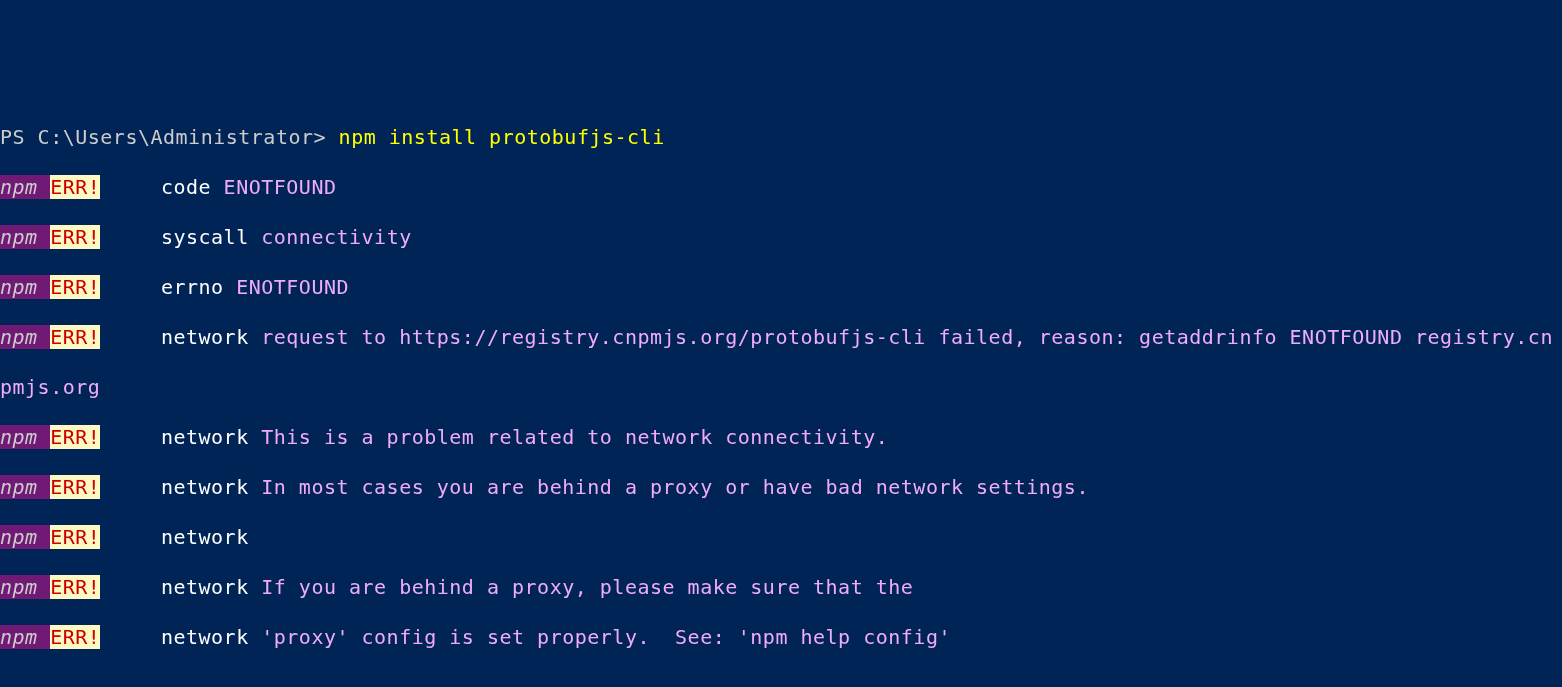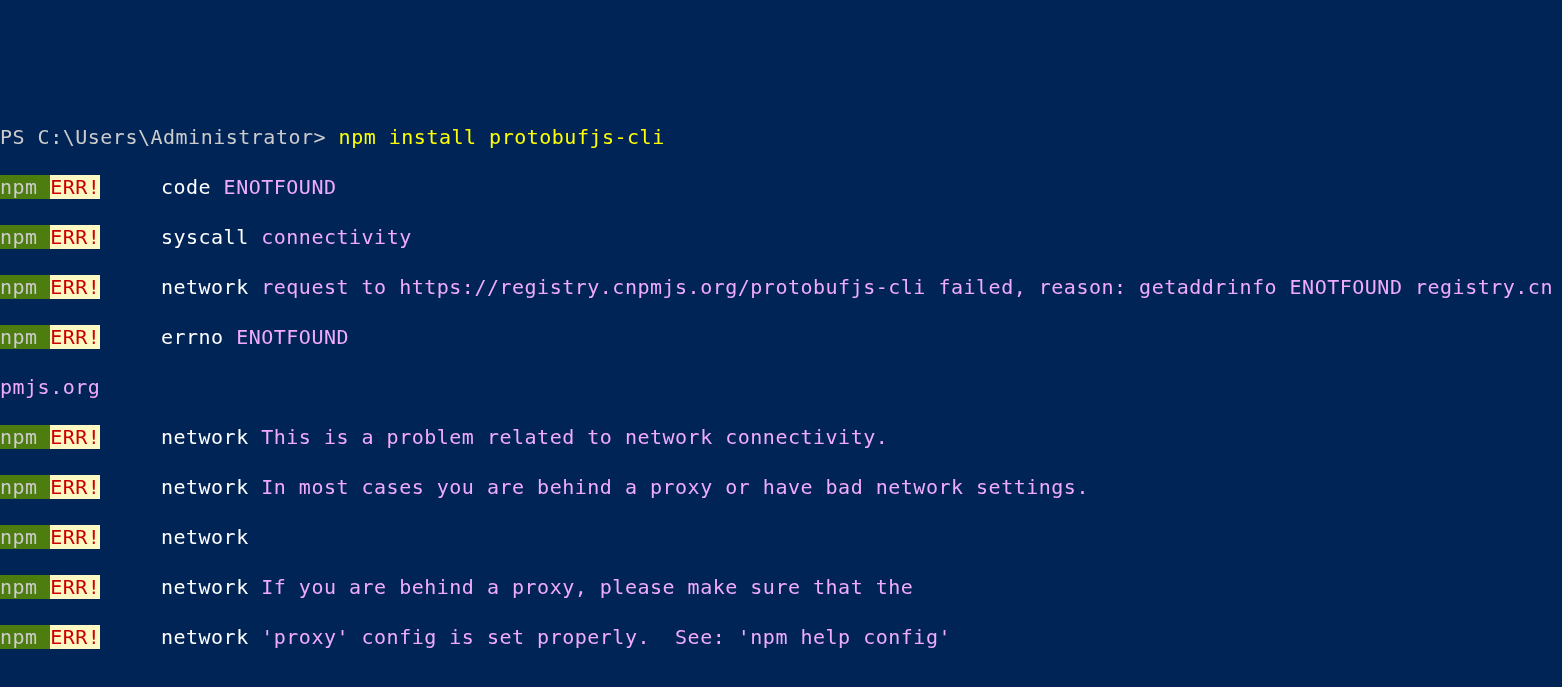--- a/index.html
+++ b/index.html
@@ -26,22 +26,23 @@
     display: block;
   }
   .prompt {
     color: #cccccc;
     margin-top: 32px;
   }
   .cmd {
     color: #ffff00;
   }
   .npm-label {
-    background-color: #4d7c0f;
+    background-color: #701a75;
     color: #cccccc;
+    font-style: italic;
   }
   .err-label {
     background-color: #fef9c3;
     color: #cc0000;
   }
   .code-label {
     color: #ffffff;
     padding-left: 48px;
   }
   .msg {
@@ -50,22 +51,22 @@
 </style>
 </head>
 <body>
 
 
 
 <div class="terminal">
 <span class="line"><span class="prompt">PS C:\Users\Administrator&gt; </span><span class="cmd">npm install protobufjs-cli</span></span>
 <span class="line"><span class="npm-label">npm </span><span class="err-label">ERR!</span><span class="code-label"> code </span><span class="msg">ENOTFOUND</span></span>
 <span class="line"><span class="npm-label">npm </span><span class="err-label">ERR!</span><span class="code-label"> syscall </span><span class="msg">connectivity</span></span>
+<span class="line"><span class="npm-label">npm </span><span class="err-label">ERR!</span><span class="code-label"> errno </span><span class="msg">ENOTFOUND</span></span>
 <span class="line"><span class="npm-label">npm </span><span class="err-label">ERR!</span><span class="code-label"> network</span><span class="msg"> request to https://registry.cnpmjs.org/protobufjs-cli failed, reason: getaddrinfo ENOTFOUND registry.cn</span></span>
-<span class="line"><span class="npm-label">npm </span><span class="err-label">ERR!</span><span class="code-label"> errno </span><span class="msg">ENOTFOUND</span></span>
 <span class="line msg">pmjs.org</span>
 <span class="line"><span class="npm-label">npm </span><span class="err-label">ERR!</span><span class="code-label"> network</span><span class="msg"> This is a problem related to network connectivity.</span></span>
 <span class="line"><span class="npm-label">npm </span><span class="err-label">ERR!</span><span class="code-label"> network</span><span class="msg"> In most cases you are behind a proxy or have bad network settings.</span></span>
 <span class="line"><span class="npm-label">npm </span><span class="err-label">ERR!</span><span class="code-label"> network</span></span>
 <span class="line"><span class="npm-label">npm </span><span class="err-label">ERR!</span><span class="code-label"> network</span><span class="msg"> If you are behind a proxy, please make sure that the</span></span>
 <span class="line"><span class="npm-label">npm </span><span class="err-label">ERR!</span><span class="code-label"> network</span><span class="msg"> 'proxy' config is set properly.  See: 'npm help config'</span></span>
 <span class="line"> </span>
 
 
 

